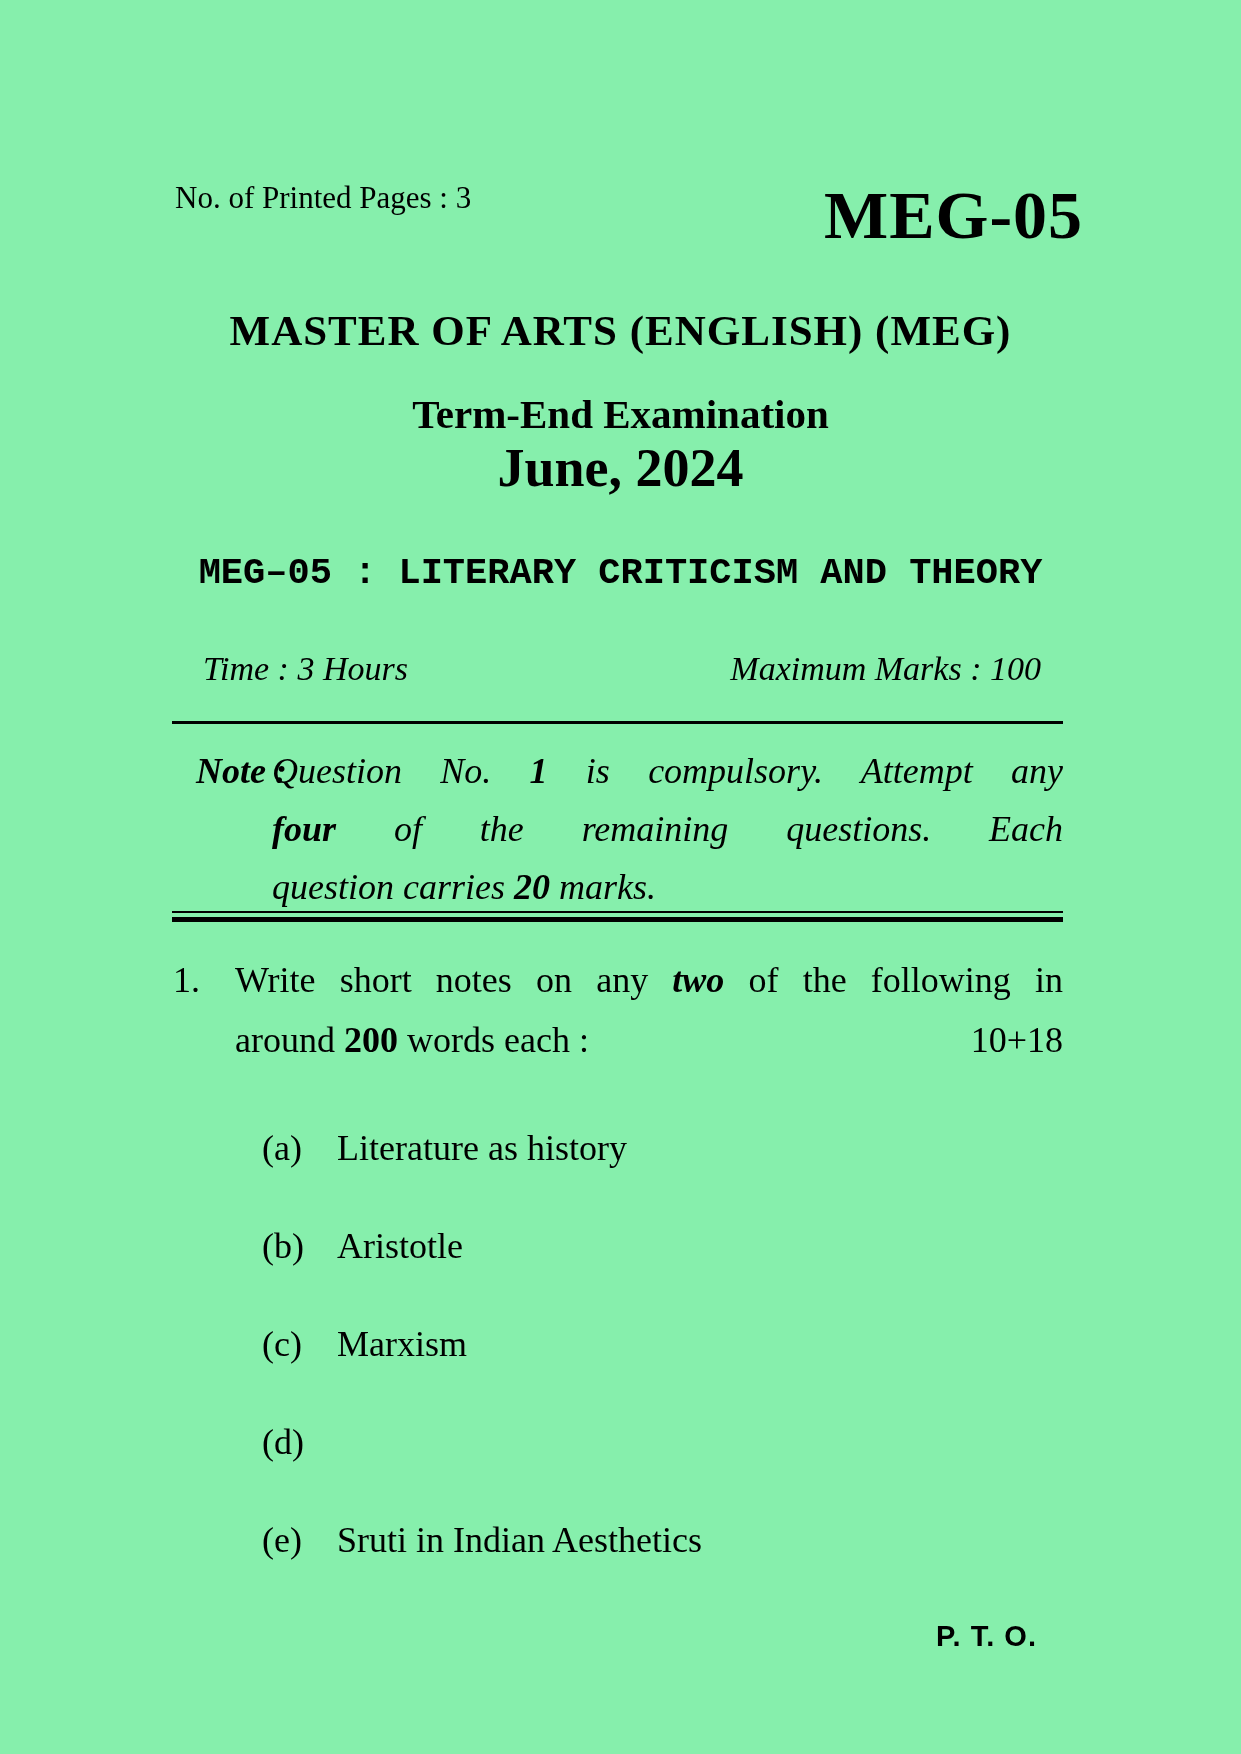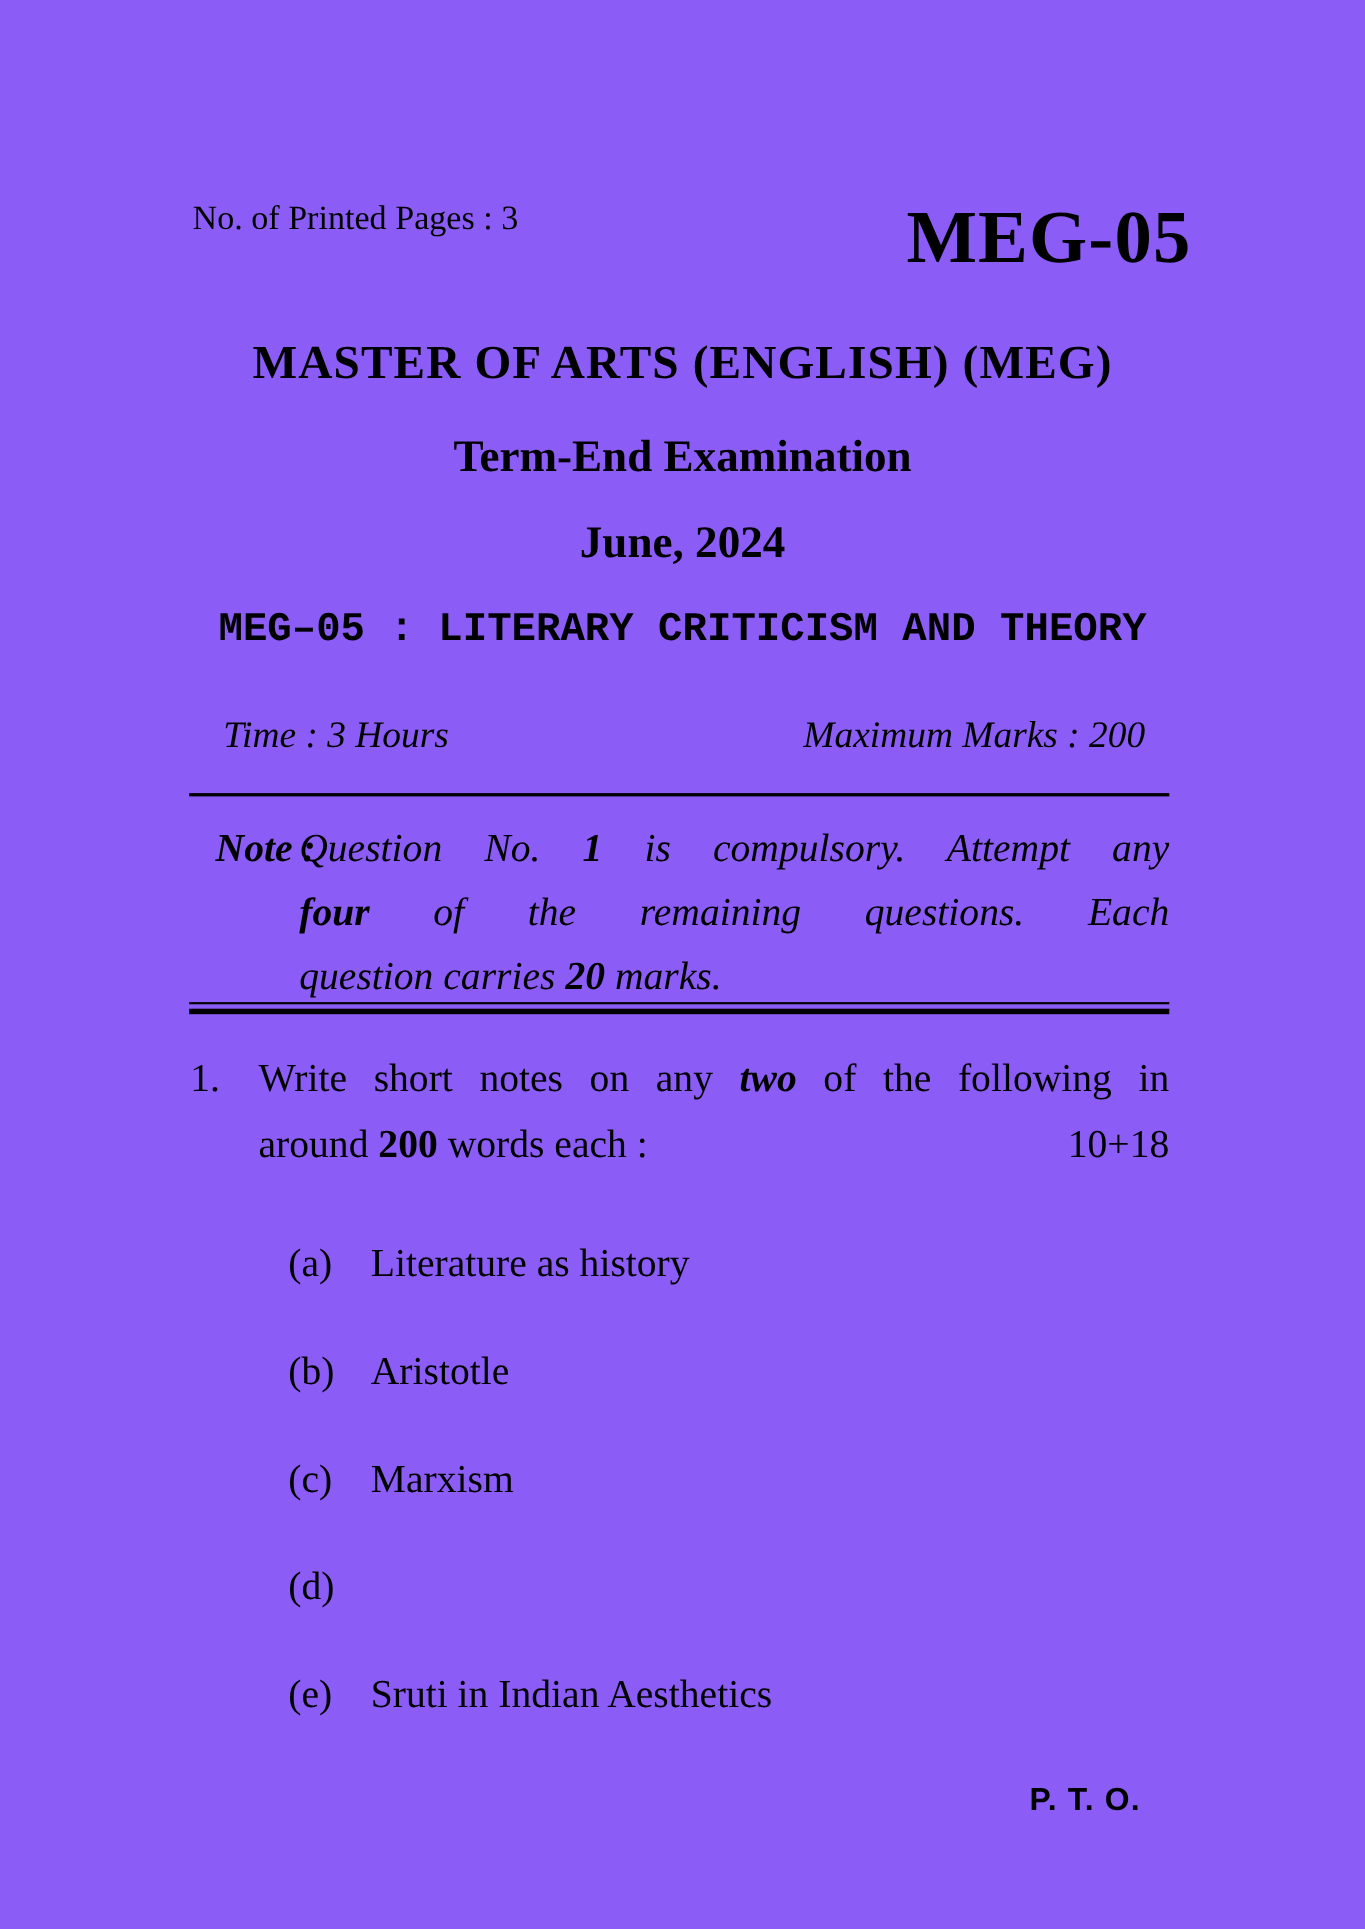--- a/index.html
+++ b/index.html
@@ -1,35 +1,35 @@
 <!DOCTYPE html>
 <html><head>
 <meta charset="utf-8">
 <style>
   html, body { margin: 0; padding: 0; background: #e8e8e8; }
   .page {
     position: relative;
     width: 1241px;
     height: 1754px;
     margin: 0 auto;
-    background: #8b5cf6;
+    background: #86efac;
     color: #000000;
     font-family: "Liberation Serif", serif;
     overflow: hidden;
   }
   .bold { font-weight: bold; }
   .ital { font-style: italic; }
 
   .hdr-left  { position: absolute; left: 175px; top: 180px; font-size: 31px; }
   .hdr-right { position: absolute; left: 824px; top: 176px; font-size: 68px; font-weight: bold; letter-spacing: 1px; }
 
   .t-center { position: absolute; left: 0; width: 100%; text-align: center; font-weight: bold; }
   .t1 { top: 306px; font-size: 43px; letter-spacing: 1px; }
   .t2 { top: 390px; font-size: 41px; }
-  .t3 { top: 468px; font-size: 41px; }
+  .t3 { top: 437px; font-size: 54px; }
   .subject {
     top: 552px;
     font-family: Liberation Mono, monospace;
     font-size: 37px;
     letter-spacing: 0px;
   }
 
   .time-row {
     position: absolute; top: 650px; left: 203px; width: 838px;
     display: flex; justify-content: space-between;
@@ -80,21 +80,21 @@
   <div class="hdr-left">No. of Printed Pages : 3</div>
   <div class="hdr-right">MEG-05</div>
 
   <div class="t-center t1">MASTER OF ARTS (ENGLISH) (MEG)</div>
   <div class="t-center t2">Term-End Examination</div>
   <div class="t-center t3">June, 2024</div>
   <div class="t-center subject">MEG–05 : LITERARY CRITICISM AND THEORY</div>
 
   <div class="time-row">
     <span>Time : 3 Hours</span>
-    <span>Maximum Marks : 200</span>
+    <span>Maximum Marks : 100</span>
   </div>
 
   <div class="rule1"></div>
 
   <div class="note">
     <span class="note-label">Note :</span>
     <div class="nline jline"><span>Question No. </span><span class="bold">1</span><span> is compulsory. Attempt any</span></div>
     <div class="nline jline"><span class="bold">four</span><span> of the remaining questions. Each</span></div>
     <div class="nline"><span>question carries </span><span class="bold">20</span><span> marks.</span></div>
   </div>

